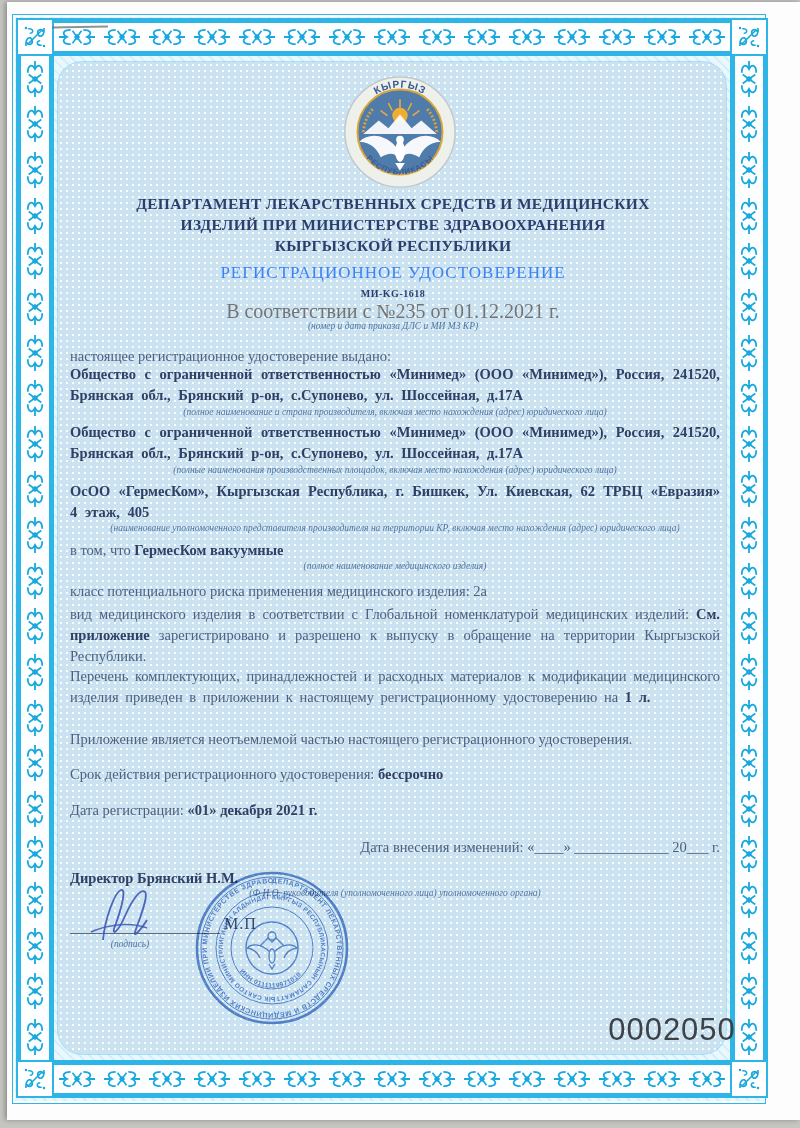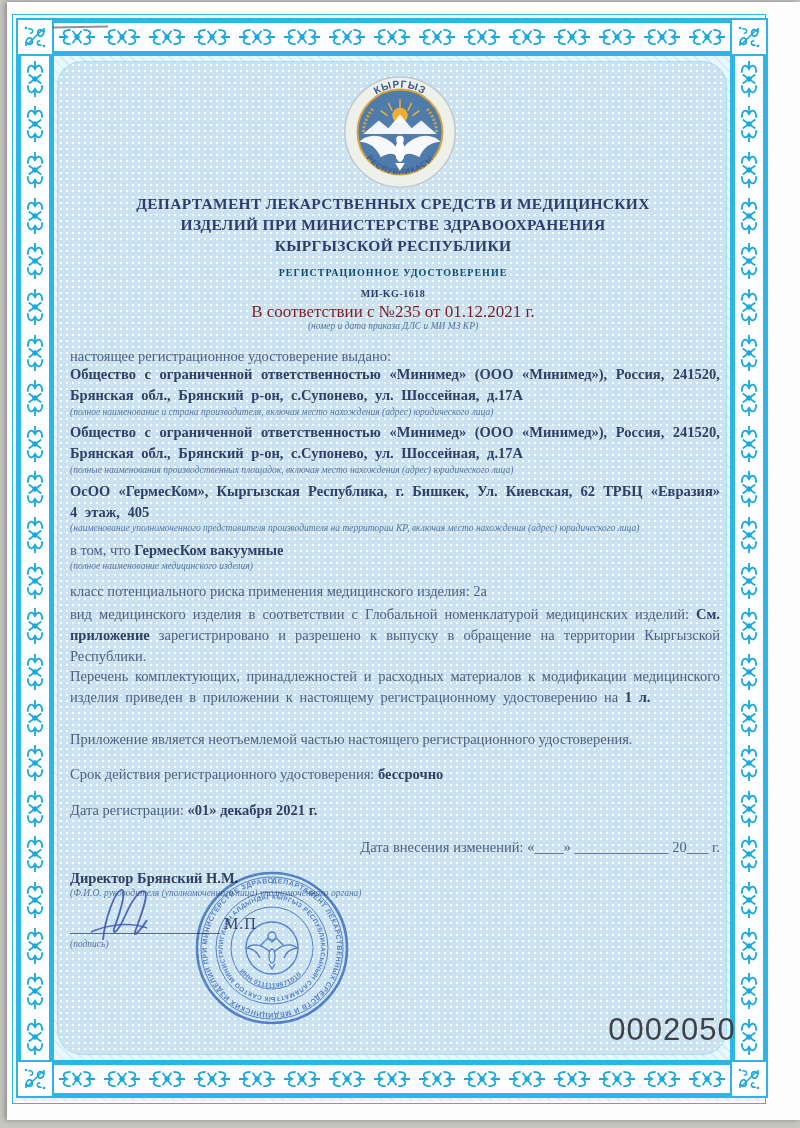--- a/index.html
+++ b/index.html
@@ -40,26 +40,26 @@
   .scratch{position:absolute;left:52px;top:26px;width:56px;height:2px;background:#696d72;
            transform:rotate(-1.2deg);opacity:.75}
 
   
   .t{position:absolute;left:70px;width:650px;font-size:14.5px;line-height:21px;
      color:#4c6080;text-align:justify}
   .b{font-weight:bold;color:#2f4064}
   .boldpar{font-weight:bold;color:#2f4064;word-spacing:4px}
   .airy{word-spacing:3px}
   .cap{position:absolute;left:70px;width:650px;font-style:italic;font-size:9.5px;
-       line-height:12px;color:#52749f;text-align:left}
+       line-height:12px;color:#52749f;text-align:center}
   .center{left:60px;width:666px;text-align:center}
   .hdr{font-weight:bold;font-size:15.5px;line-height:21px;color:#2c3e6b;letter-spacing:.3px}
-  .title{font-weight:bold;font-size:10px;color:#0c4a6e;letter-spacing:1px}
+  .title{font-weight:normal;font-size:17px;color:#3b82f6;letter-spacing:1px}
   .code{font-weight:bold;font-size:10px;color:#2c3e6b;letter-spacing:.5px}
-  .accord{font-size:17px;color:#7f1d1d}
+  .accord{font-size:20px;color:#737373}
   .mp{position:absolute;left:224px;top:915px;font-size:16px;color:#33476b;letter-spacing:1px}
   .sigline{position:absolute;left:70px;top:902px;width:150px;height:31px;
            border-bottom:1.4px solid #5a6a80}
   .serial{position:absolute;left:592px;top:1012px;width:160px;text-align:center;
           font-family:"Liberation Sans",sans-serif;font-size:31px;color:#3e4246;letter-spacing:1px}
 
   
   .emblem{position:absolute;left:342px;top:74px;width:116px;height:116px}
   .stamp{position:absolute;left:192px;top:868px;width:160px;height:160px;
          mix-blend-mode:multiply;opacity:.85}

